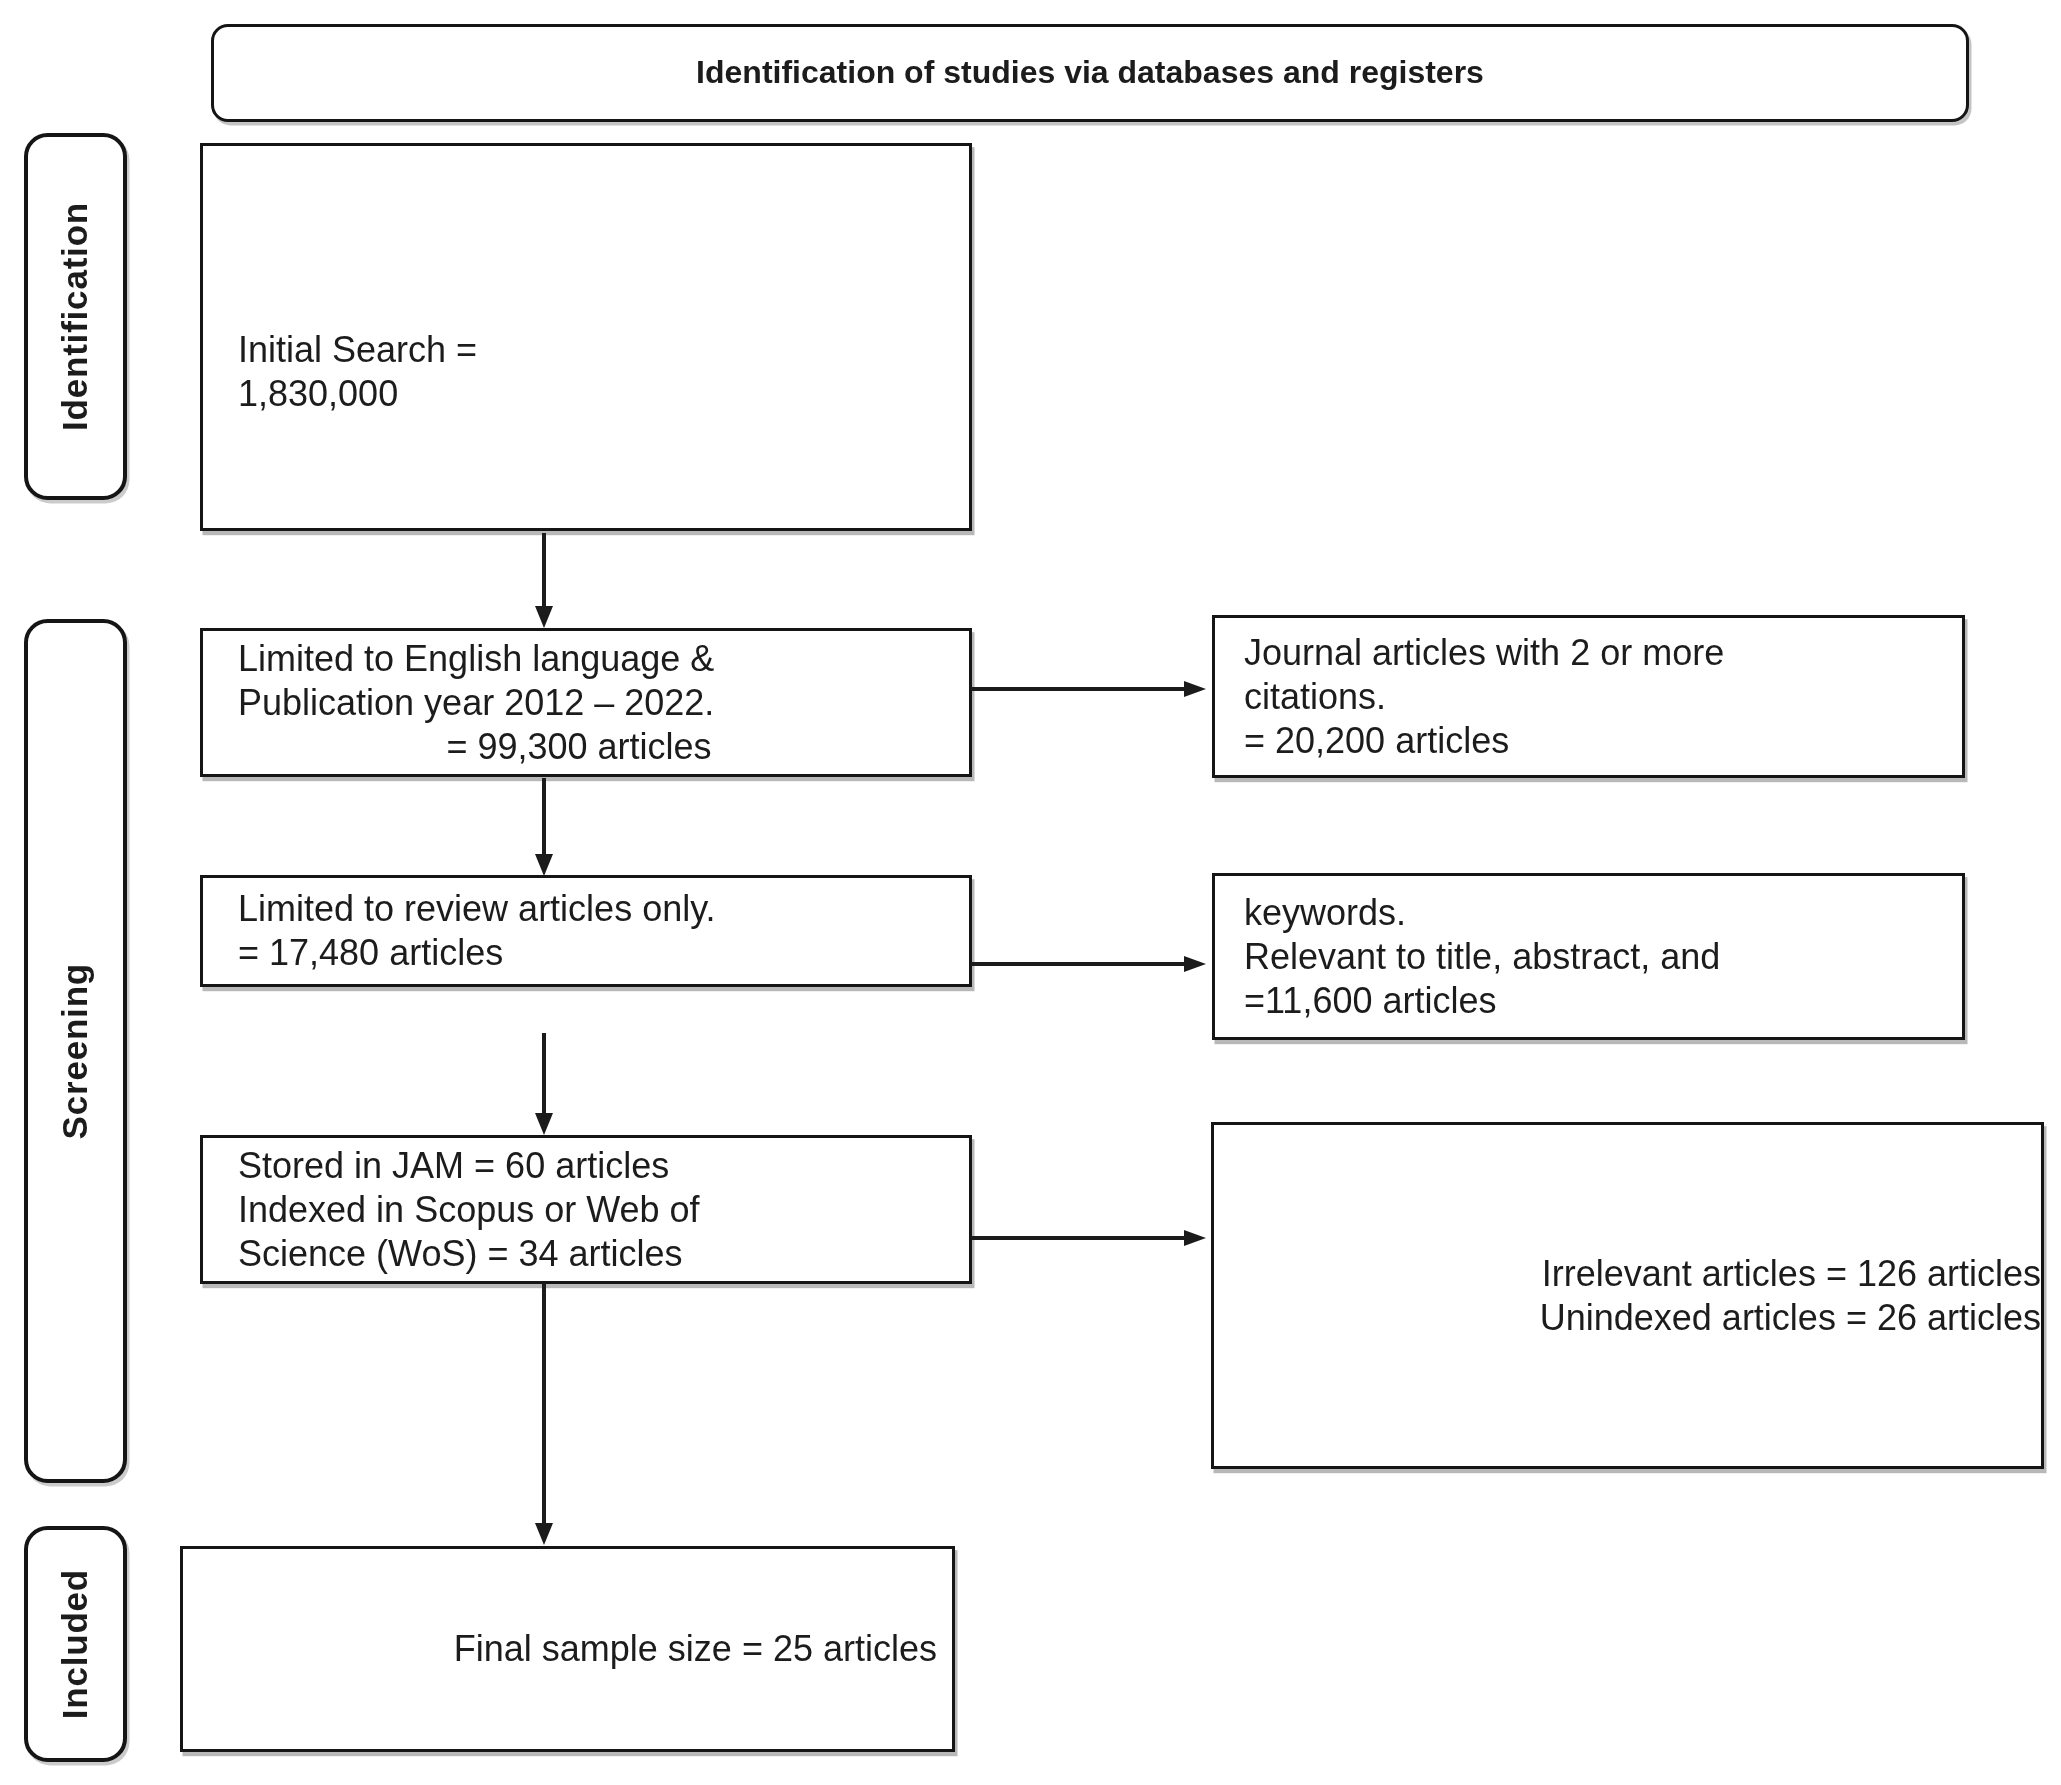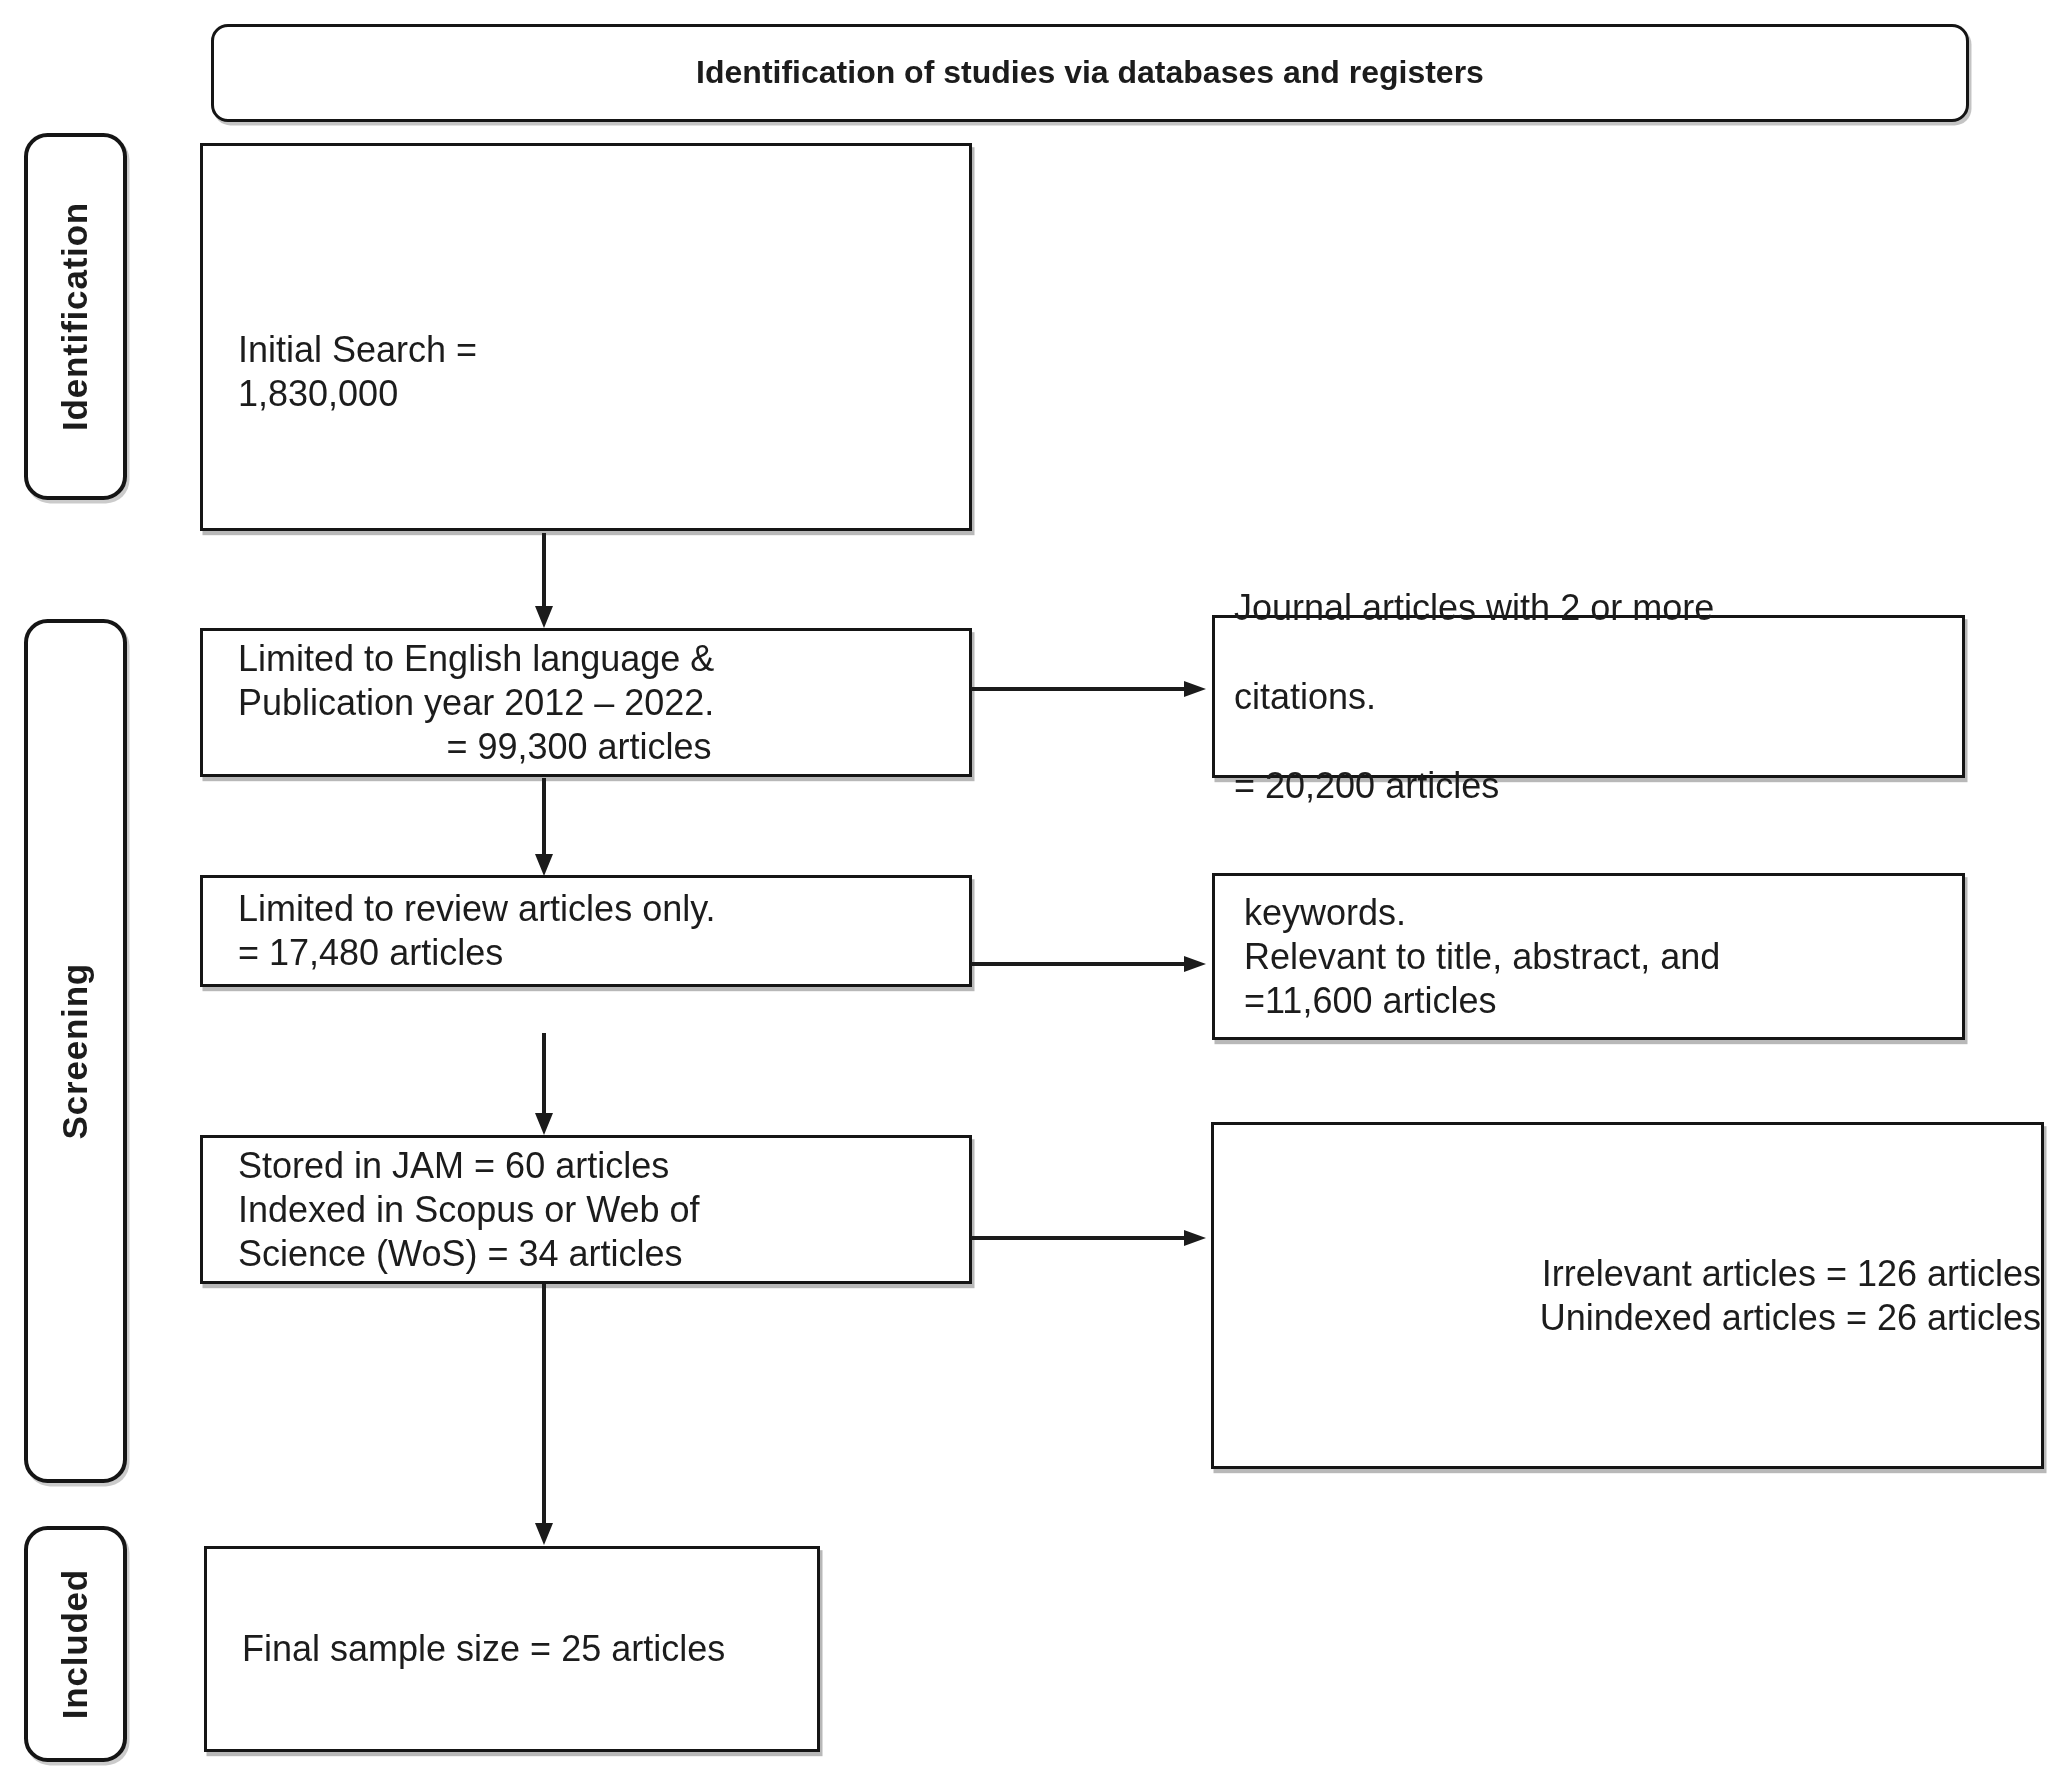--- a/index.html
+++ b/index.html
@@ -104,25 +104,25 @@
     <div class="line">Limited to review articles only.</div>
     <div class="line">= 17,480 articles</div>
   </div>
 
   <div class="box" style="left:200px;top:1135px;width:772px;height:149px;">
     <div class="line">Stored in JAM = 60 articles</div>
     <div class="line">Indexed in Scopus or Web of</div>
     <div class="line">Science (WoS) = 34 articles</div>
   </div>
 
-  <div class="box" style="left:204px;top:1546px;width:616px;height:206px;">
+  <div class="box" style="left:180px;top:1546px;width:775px;height:206px;align-items:flex-end;">
     <div class="line">Final sample size = 25 articles</div>
   </div>
 
-  <div class="box" style="left:1212px;top:615px;width:753px;height:163px;padding-left:19px;gap:45px;">
+  <div class="box" style="left:1212px;top:615px;width:753px;height:163px;padding-left:29px;">
     <div class="line">Journal articles with 2 or more</div>
     <div class="line">citations.</div>
     <div class="line">= 20,200 articles</div>
   </div>
 
   <div class="box" style="left:1212px;top:873px;width:753px;height:167px;padding-left:29px;">
     <div class="line">keywords.</div>
     <div class="line">Relevant to title, abstract, and</div>
     <div class="line">=11,600 articles</div>
   </div>

